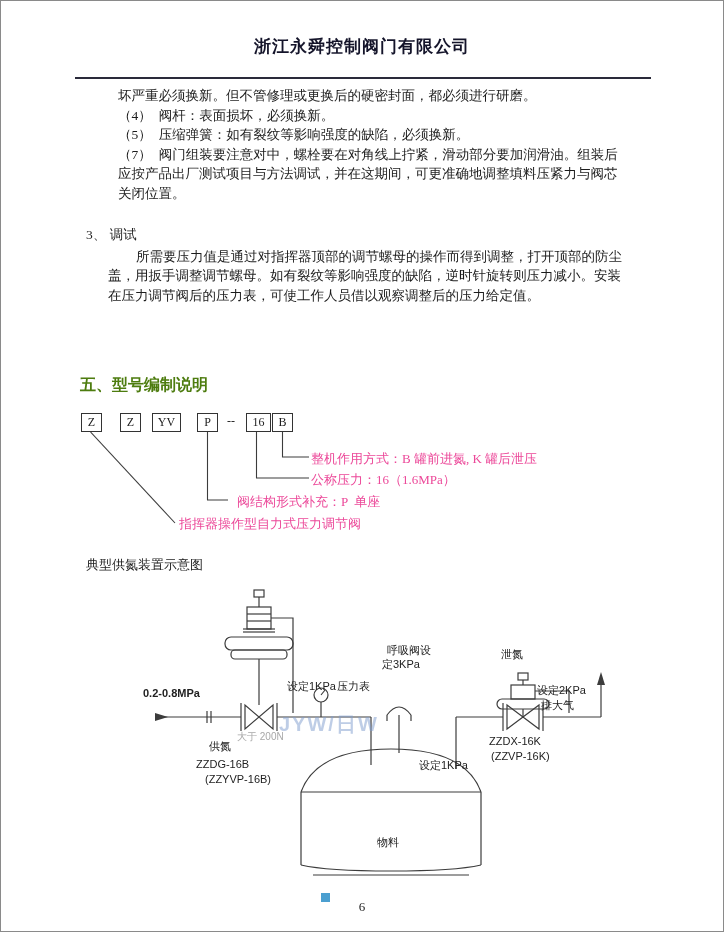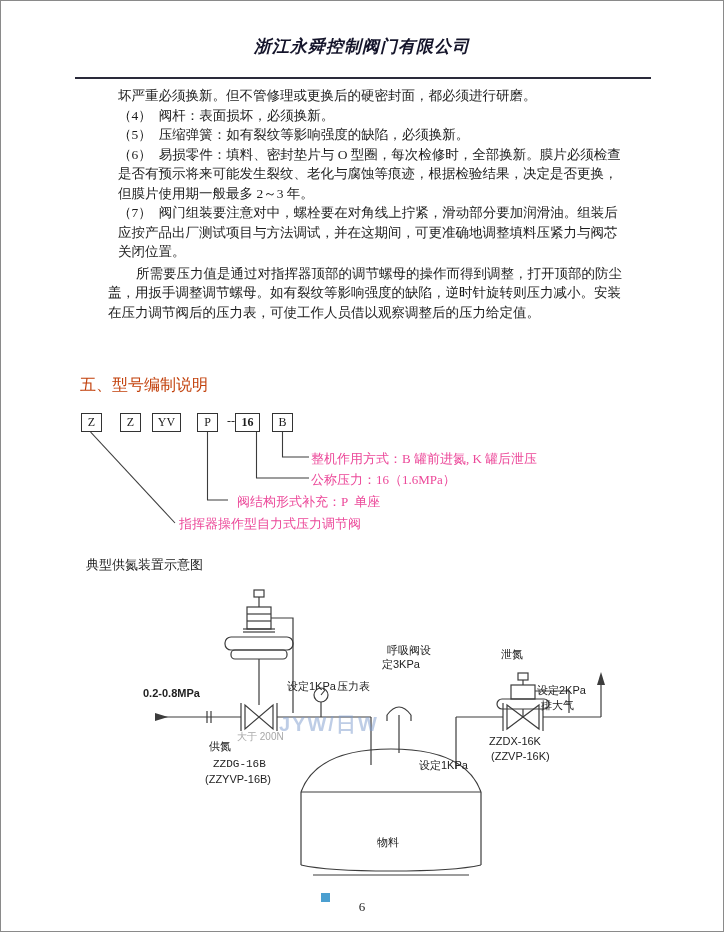--- a/index.html
+++ b/index.html
@@ -3,57 +3,57 @@
 <meta charset="utf-8">
 <style>
   html,body{margin:0;padding:0;background:#ffffff;}
   .page{
     position:relative;width:722px;height:930px;margin:0 auto;
     background:#fff;border:1px solid #8a8a8a;box-sizing:content-box;
     font-family:"Liberation Serif","DejaVu Serif",serif;color:#1c1c1c;overflow:hidden;
   }
   .title{
     position:absolute;left:0;top:34px;width:100%;text-align:center;
-    font-size:17px;font-weight:bold;letter-spacing:1px;color:#14142a;font-style:italic;
+    font-size:17px;font-weight:bold;letter-spacing:1px;color:#14142a;
   }
   .rule{position:absolute;left:74px;top:76px;width:576px;height:2px;background:#2a2a3a;}
   .text-col{
     position:absolute;left:85px;top:85px;width:540px;
     font-size:13.5px;line-height:19.5px;
   }
   .cont{margin:0 0 0 32px;}
   .item{margin-left:32px;}
   .num{margin-right:7px;}
   .sec-heading{margin-top:22px;font-size:13.5px;}
   .para{margin:2px 0 0 22px;text-indent:28px;}
   .model-heading{
-    position:absolute;left:79px;top:374px;font-size:16px;font-weight:normal;color:#c2410c;
+    position:absolute;left:79px;top:374px;font-size:16px;font-weight:bold;color:#4d7c0f;
   }
   .code-box{
     position:absolute;top:412px;height:17px;border:1px solid #333;
     text-align:center;font-size:12px;line-height:17px;background:#fff;
   }
   .b0{left:80px;width:19px;} .b1{left:119px;width:19px;} .b2{left:151px;width:27px;}
-  .b3{left:196px;width:19px;} .b5{left:234px;width:23px;font-weight:bold;} .b6{left:271px;width:19px;}
+  .b3{left:196px;width:19px;} .b5{left:245px;width:23px;} .b6{left:271px;width:19px;}
   .dash{position:absolute;left:221px;top:412px;width:18px;height:17px;border:none;
     text-align:center;font-size:12px;line-height:17px;}
   .connectors{position:absolute;left:80px;top:431px;}
   .ann{position:absolute;font-size:13px;white-space:pre;color:#ec4899;}
   .a0{left:310px;top:449px;} .a1{left:310px;top:470px;}
   .a2{left:228px;top:492px;margin-left:8px;} .a3{left:178px;top:514px;}
   .diagram-caption{position:absolute;left:85px;top:555px;font-size:13px;}
   .diagram{position:absolute;left:140px;top:586px;width:520px;height:312px;}
   .diagram svg{position:absolute;left:0;top:0;}
   .diagram svg *{fill:none;stroke:#3c3c3c;stroke-width:1.2;}
   .diagram svg .solid{fill:#3c3c3c;stroke:none;}
   .diag-label{position:absolute;font-size:11px;white-space:pre;color:#222;
     font-family:"Liberation Sans","DejaVu Sans",sans-serif;}
   .l-inlet{left:2px;top:100px;font-weight:bold;}
   .l-supply{left:68px;top:152px;}
-  .l-lmodel{left:72px;top:171px;font-family:Liberation Mono, monospace;}
+  .l-lmodel{left:55px;top:171px;}
   .l-lmodel2{left:64px;top:186px;}
   .l-lset{left:146px;top:92px;}
   .l-gauge{left:196px;top:92px;}
   .l-breath1{left:238px;top:56px;padding-left:8px;}
   .l-breath2{left:241px;top:70px;}
   .l-tankset{left:278px;top:171px;}
   .l-material{left:236px;top:248px;}
   .l-vent{left:360px;top:60px;}
   .l-rset{left:396px;top:96px;}
   .l-atm{left:400px;top:111px;}
@@ -76,26 +76,24 @@
   <div class="text-col">
     <p class="cont">坏严重必须换新。但不管修理或更换后的硬密封面，都必须进行研磨。</p>
 
     <div class="item">
       <span class="num">（4）</span><span>阀杆：表面损坏，必须换新。</span>
     </div>
     <div class="item">
       <span class="num">（5）</span><span>压缩弹簧：如有裂纹等影响强度的缺陷，必须换新。</span>
     </div>
     <div class="item">
-      <span class="num">（6）</span><span>易损零件：填料、密封垫片与 O 型圈，每次检修时，全部换新。膜片必须检查是否有预示将来可能发生裂纹、老化与腐蚀等痕迹，根据检验结果，决定是否更换，但膜片使用期一般最多 2～3 年。</span>
-    </div>
-    <div class="item">
       <span class="num">（7）</span><span>阀门组装要注意对中，螺栓要在对角线上拧紧，滑动部分要加润滑油。组装后应按产品出厂测试项目与方法调试，并在这期间，可更准确地调整填料压紧力与阀芯关闭位置。</span>
     </div>
 
+    <div class="sec-heading">3、 调试</div>
     <p class="para">所需要压力值是通过对指挥器顶部的调节螺母的操作而得到调整，打开顶部的防尘盖，用扳手调整调节螺母。如有裂纹等影响强度的缺陷，逆时针旋转则压力减小。安装在压力调节阀后的压力表，可使工作人员借以观察调整后的压力给定值。</p>
   </div>
 
   <div class="model-heading">五、型号编制说明</div>
 
   <span class="code-box b0">Z</span>
   <span class="code-box b1">Z</span>
   <span class="code-box b2">YV</span>
   <span class="code-box b3">P</span>
   <span class="dash">--</span>

